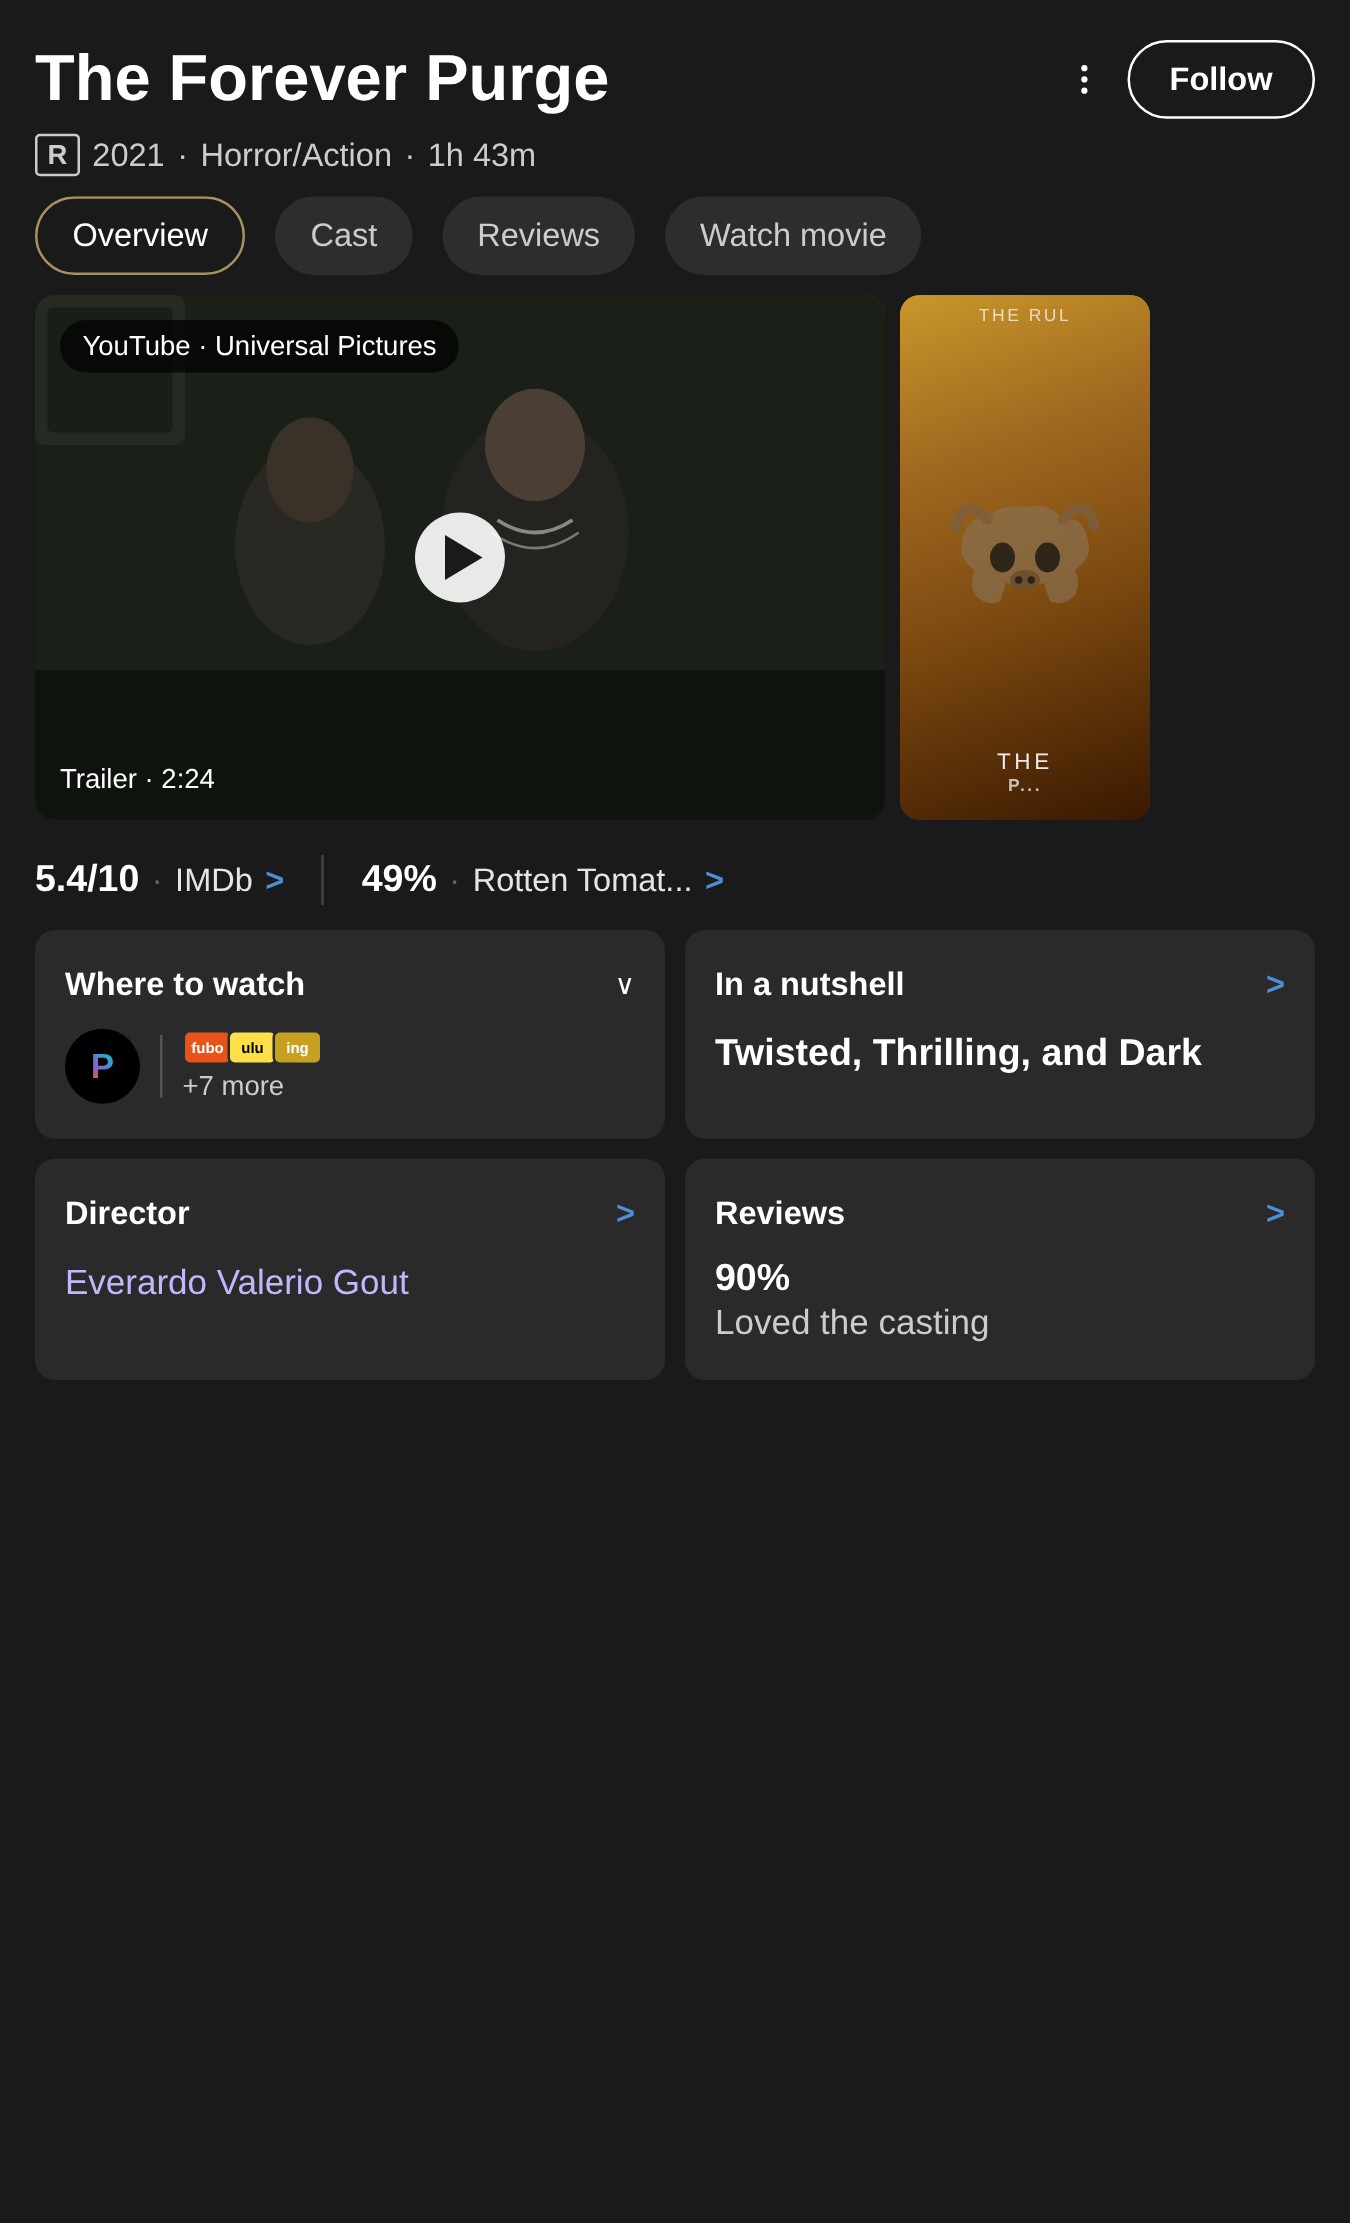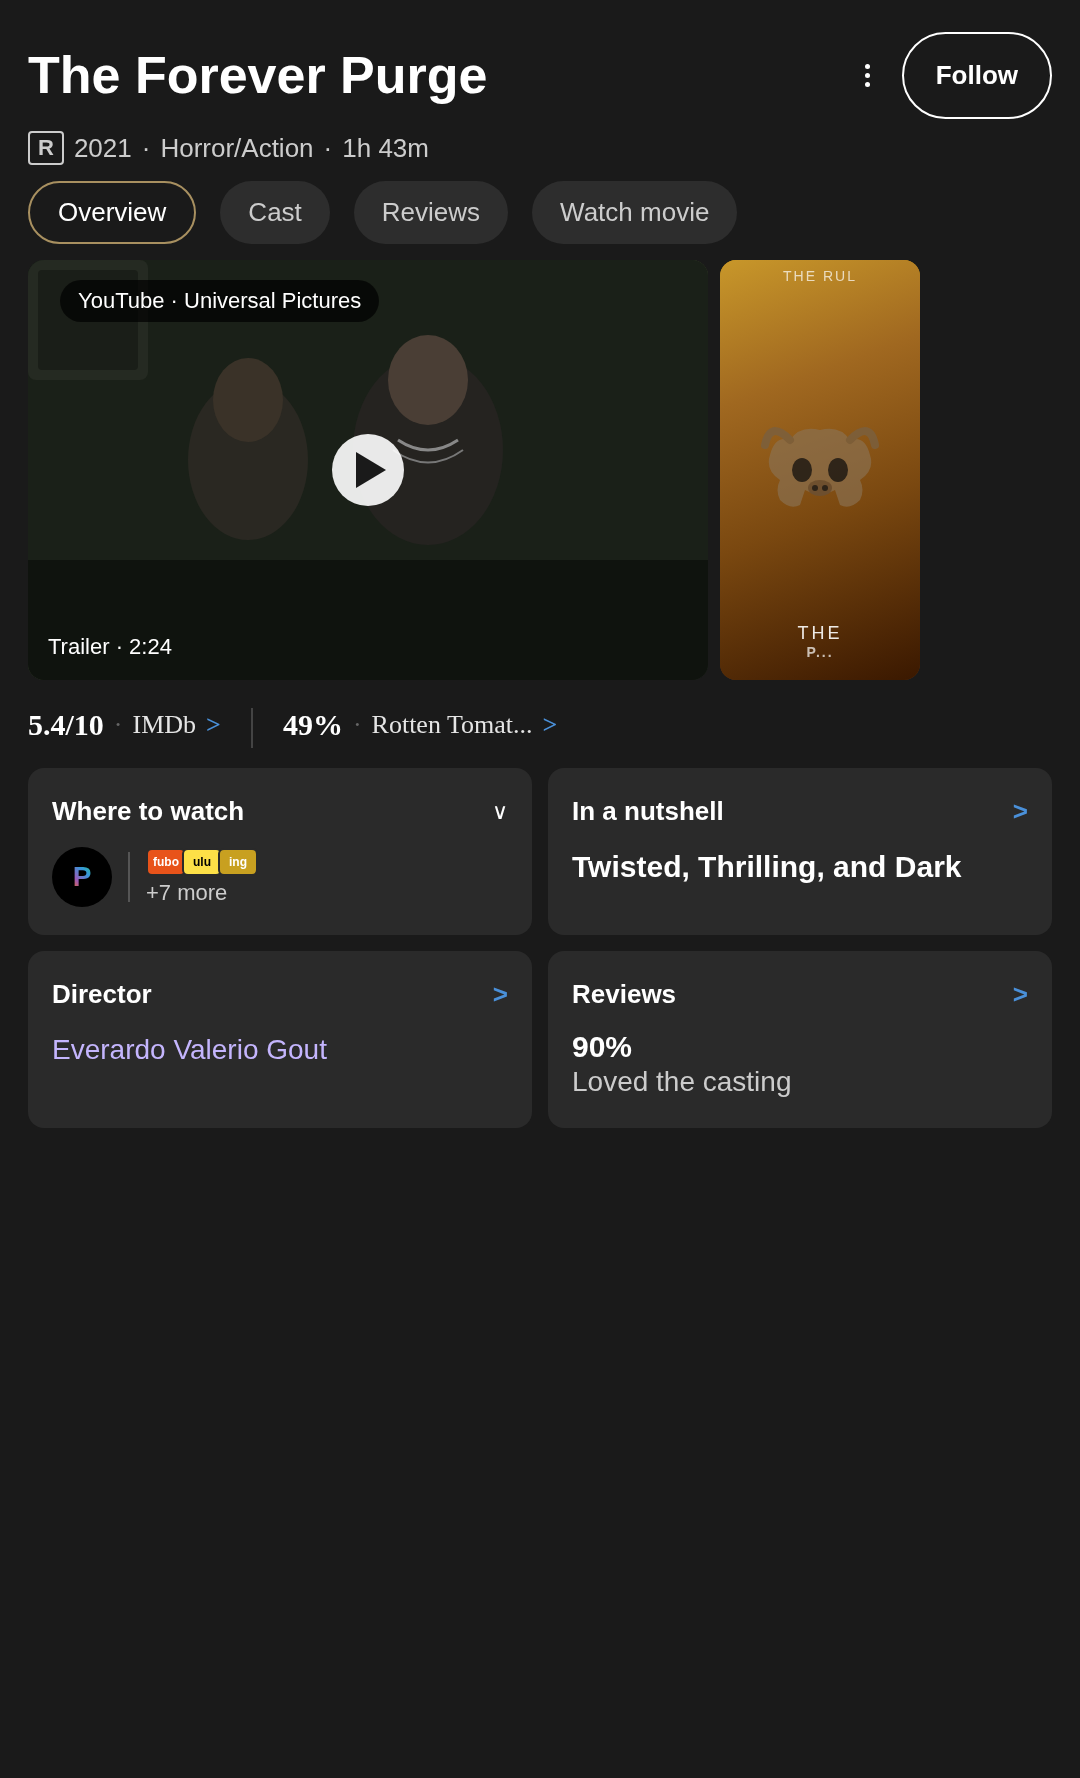--- a/index.html
+++ b/index.html
@@ -52,21 +52,21 @@
       background: #ffffff;
       border-radius: 50%;
     }
 
     .follow-btn {
       border: 2px solid #ffffff;
       background: transparent;
       color: #ffffff;
       font-size: 26px;
       font-weight: 600;
-      padding: 26px 32px;
+      padding: 14px 32px;
       border-radius: 50px;
       cursor: pointer;
       white-space: nowrap;
     }
 
     .meta-row {
       display: flex;
       align-items: center;
       gap: 10px;
       font-size: 26px;
@@ -145,21 +145,21 @@
       inset: 0;
       background: linear-gradient(to bottom right, #151f15, #2a3020, #1a2010);
       display: flex;
       align-items: center;
       justify-content: center;
     }
 
     .video-overlay-label {
       position: absolute;
       top: 20px;
-      left: 32px;
+      left: 20px;
       background: rgba(0,0,0,0.7);
       color: #ffffff;
       font-size: 22px;
       padding: 8px 18px;
       border-radius: 50px;
     }
 
     .play-button {
       width: 72px;
       height: 72px;
@@ -217,23 +217,22 @@
       transform: translateX(-50%);
       font-size: 14px;
       color: rgba(255,255,255,0.7);
       letter-spacing: 2px;
       white-space: nowrap;
     }
 
     .ratings-section {
       padding: 28px 28px 20px 28px;
       display: flex;
-      align-items: flex-start;
+      align-items: center;
       gap: 20px;
-      font-family: Liberation Serif, serif;
     }
 
     .rating-item {
       display: flex;
       align-items: center;
       gap: 10px;
       cursor: pointer;
     }
 
     .rating-score {

